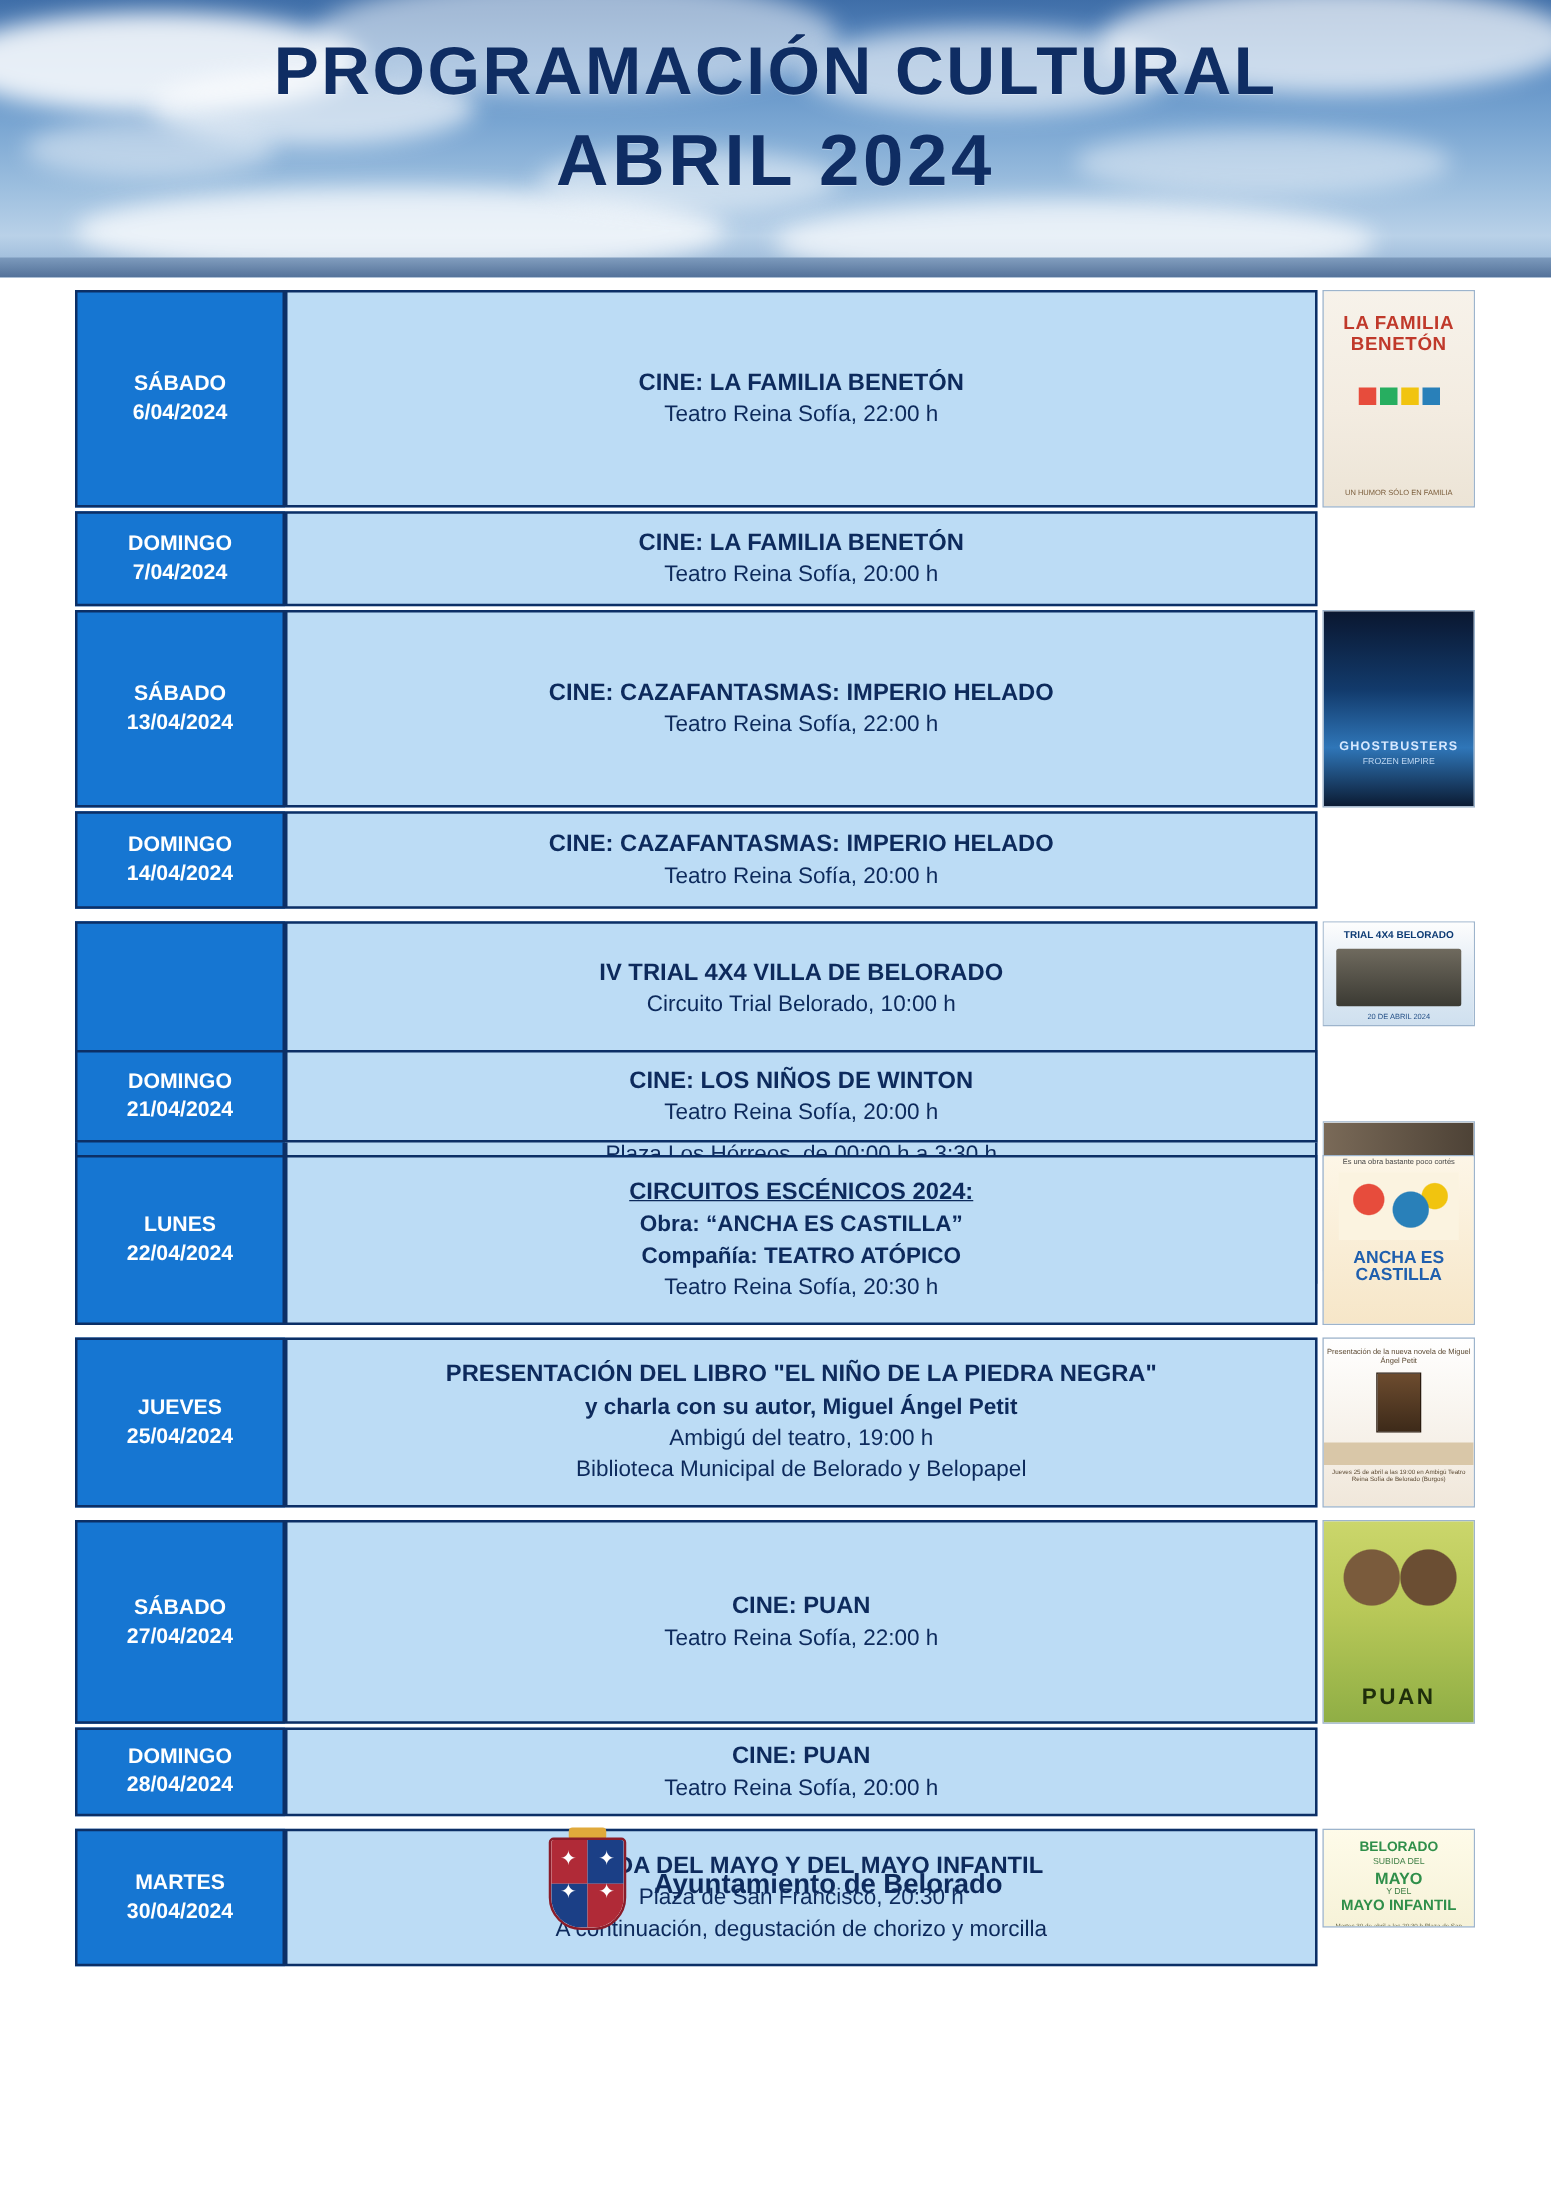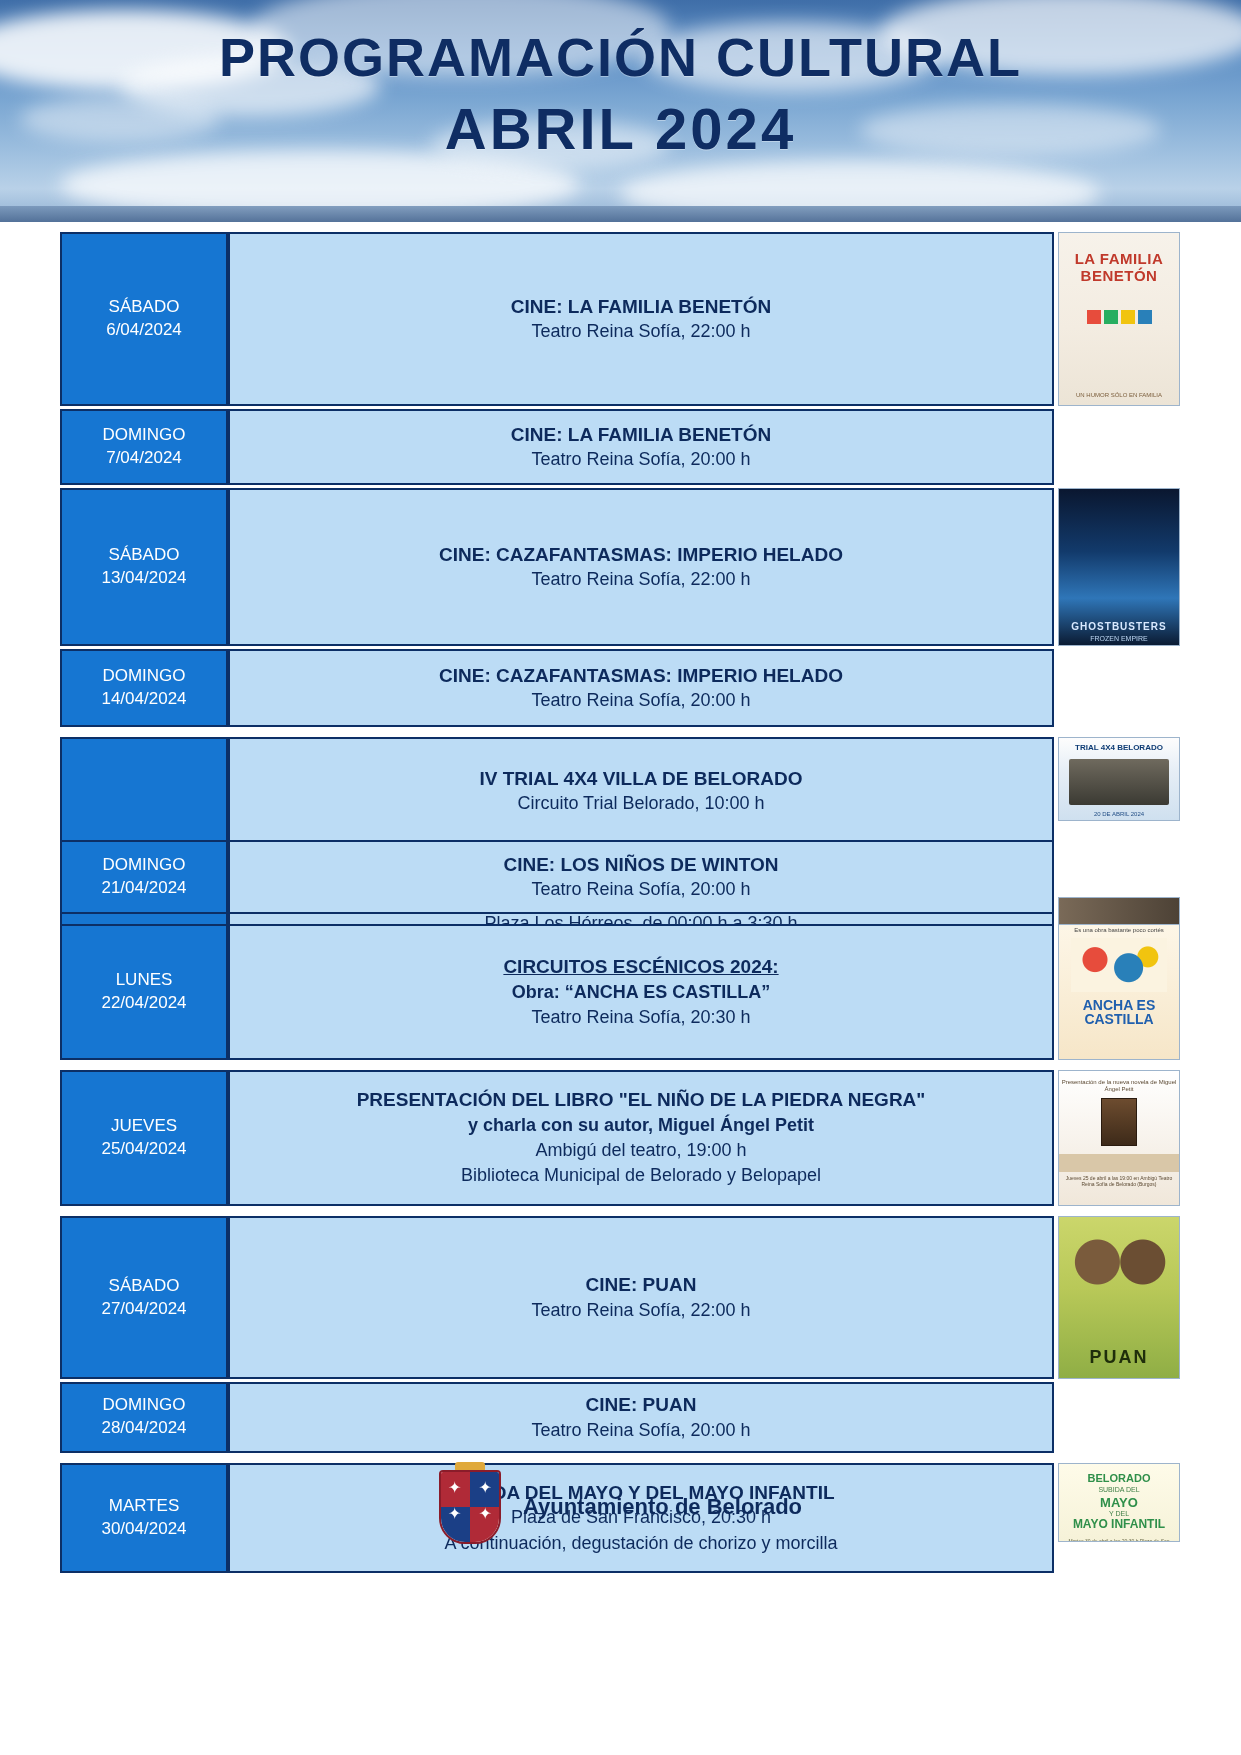--- a/index.html
+++ b/index.html
@@ -86,21 +86,21 @@
     display: flex;
     align-items: stretch;
     margin-bottom: 3px;
   }
 
   .date-cell {
     width: 168px;
     flex: 0 0 168px;
     background: #1676d2;
     color: #ffffff;
-    font-weight: normal;
+    font-weight: bold;
     font-size: 17px;
     line-height: 1.35;
     display: flex;
     flex-direction: column;
     align-items: center;
     justify-content: center;
     text-align: center;
     border: 2px solid #0c2f66;
     box-sizing: border-box;
   }
@@ -172,21 +172,21 @@
   .p-benetton .blocks i { display:block; width:14px; height:14px; }
   .p-benetton .blocks i:nth-child(1){background:#e74c3c;}
   .p-benetton .blocks i:nth-child(2){background:#27ae60;}
   .p-benetton .blocks i:nth-child(3){background:#f1c40f;}
   .p-benetton .blocks i:nth-child(4){background:#2980b9;}
   .p-benetton .foot { position:absolute; bottom:6px; font-size:6px; color:#7a5c3a; }
 
   .p-ghost {
     background: linear-gradient(180deg,#0a1730 0%,#123a6b 40%,#2f76b8 70%,#0b1b33 100%);
     justify-content: flex-end;
-    padding-bottom: 2px;
+    padding-bottom: 31px;
   }
   .p-ghost .t { font-weight: bold; font-size: 10px; letter-spacing: 1px; color:#d8e9ff; }
   .p-ghost .sub { font-size: 7px; color:#bcd6f2; margin-top:3px;}
 
   .p-trial {
     background: linear-gradient(180deg,#fdfdfd 0%,#e6eef6 40%,#cfe0ef 100%);
     color: #103a70;
     justify-content: flex-start;
     padding-top: 6px;
   }
@@ -449,20 +449,21 @@
 
   <div class="row" style="margin-bottom:10px">
     <div class="date-cell">
       <span>LUNES</span>
       <span>22/04/2024</span>
     </div>
     <div class="events-col">
       <div class="event-cell" style="min-height:136px">
         <div class="ev-title underline">CIRCUITOS ESCÉNICOS 2024:</div>
         <div class="ev-line bold">Obra: “ANCHA ES CASTILLA”</div>
+        <div class="ev-line bold">Compañía: TEATRO ATÓPICO</div>
         <div class="ev-line">Teatro Reina Sofía, 20:30 h</div>
       </div>
     </div>
     <div class="poster-cell" style="height:136px">
       <div class="poster p-ancha">
         <div class="top">Es una obra bastante poco cortés</div>
         <div class="art"></div>
         <div class="t">ANCHA ES CASTILLA</div>
       </div>
     </div>

